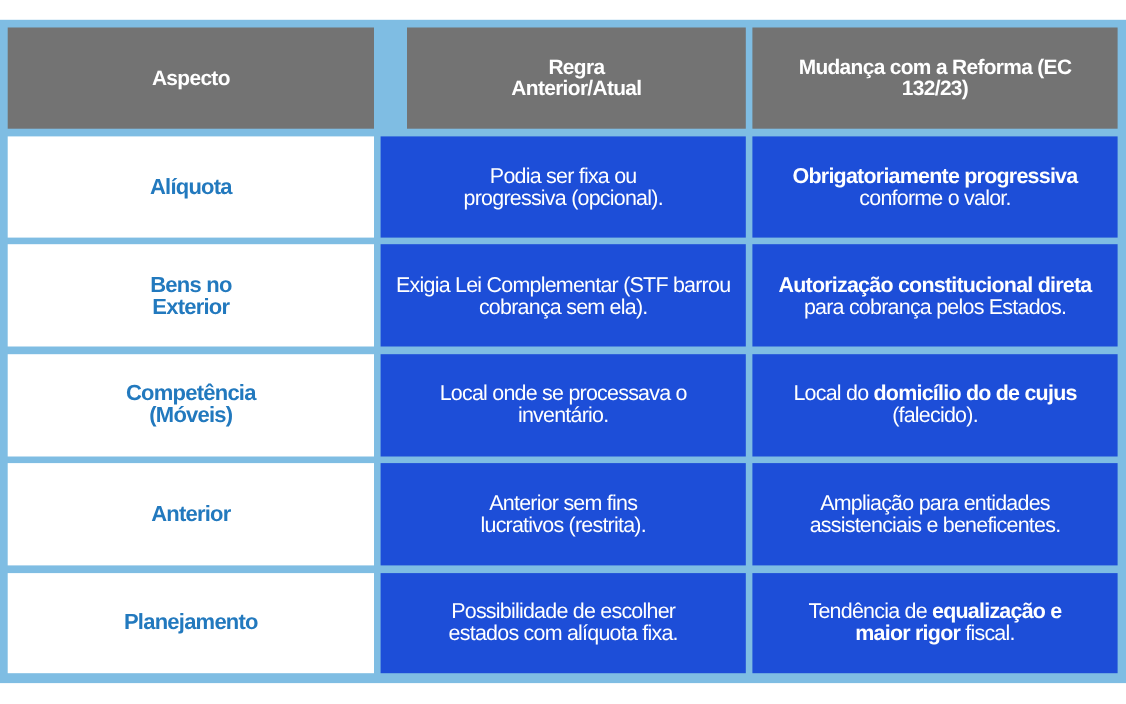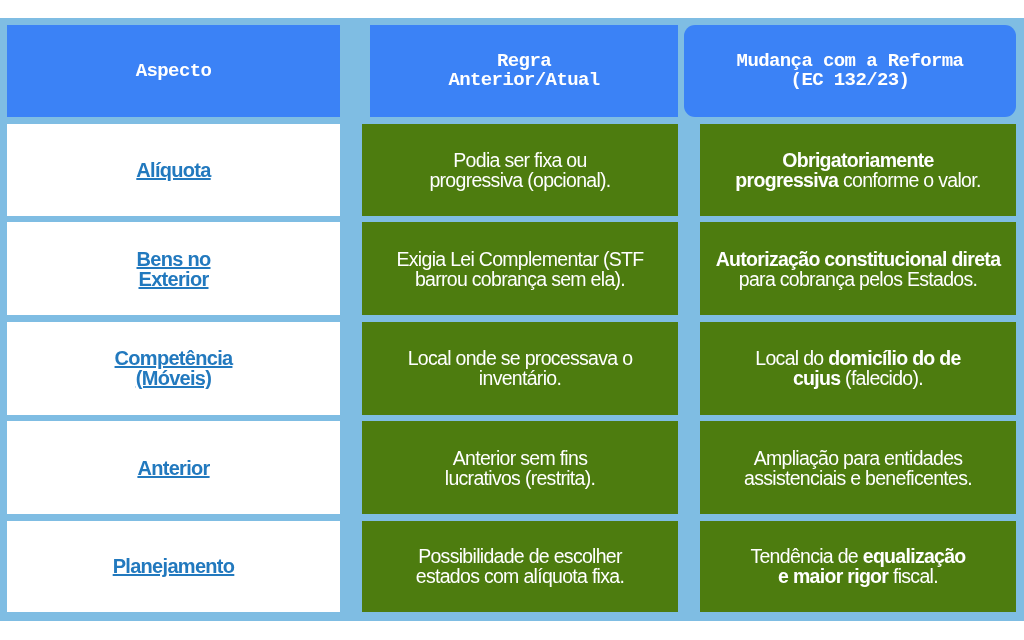--- a/index.html
+++ b/index.html
@@ -16,48 +16,45 @@
     grid-template-columns: 333px 332px 332px;
     grid-template-rows: 92px 92px 93px 93px 93px 91px;
     column-gap:6px; row-gap:6.5px;
     width:100%; height:100%;
   }
   .cell {
     display:flex; align-items:center; justify-content:center; text-align:center;
     box-sizing:border-box; padding:0 14px; line-height:21px;
   }
   .head {
-    background:#3b82f6; color:#ffffff; font-weight:bold; font-size:19px; letter-spacing:-0.6px;
+    background:#737373; color:#ffffff; font-weight:bold; font-size:19px; letter-spacing:-0.6px;
     line-height:19px;
-    font-family:Liberation Mono, monospace;
   }
   .aspect {
     background:#ffffff; color:#2279be; font-weight:bold; font-size:20px; letter-spacing:-0.7px;
     line-height:20px;
-    text-decoration:underline;
   }
   .dark {
-    background:#4d7c0f; color:#ffffff; font-size:19.5px; letter-spacing:-0.7px;
+    background:#1d4ed8; color:#ffffff; font-size:19.5px; letter-spacing:-0.7px;
     line-height:20px;
-    margin-left:16px;
   }
   .dark b { font-weight:bold; }
 </style>
 </head>
 <body>
 
 <div class="table-wrap">
   <div class="grid">
     <div class="cell head">
         <span>Aspecto</span>
       </div>
     <div class="cell head" style="padding:0 70px;margin-left:24px;">
         <span>Regra Anterior/Atual</span>
       </div>
-    <div class="cell head" style="padding:0 38px;border-radius:11px;">
+    <div class="cell head" style="padding:0 38px;">
         <span>Mudança com a Reforma (EC 132/23)</span>
       </div>
 
     <div class="cell aspect">
         <span>Alíquota</span>
       </div>
     <div class="cell dark" style="padding:0 60px;">
         <span>Podia ser fixa ou progressiva (opcional).</span>
       </div>
     <div class="cell dark" style="padding:0 30px;">

